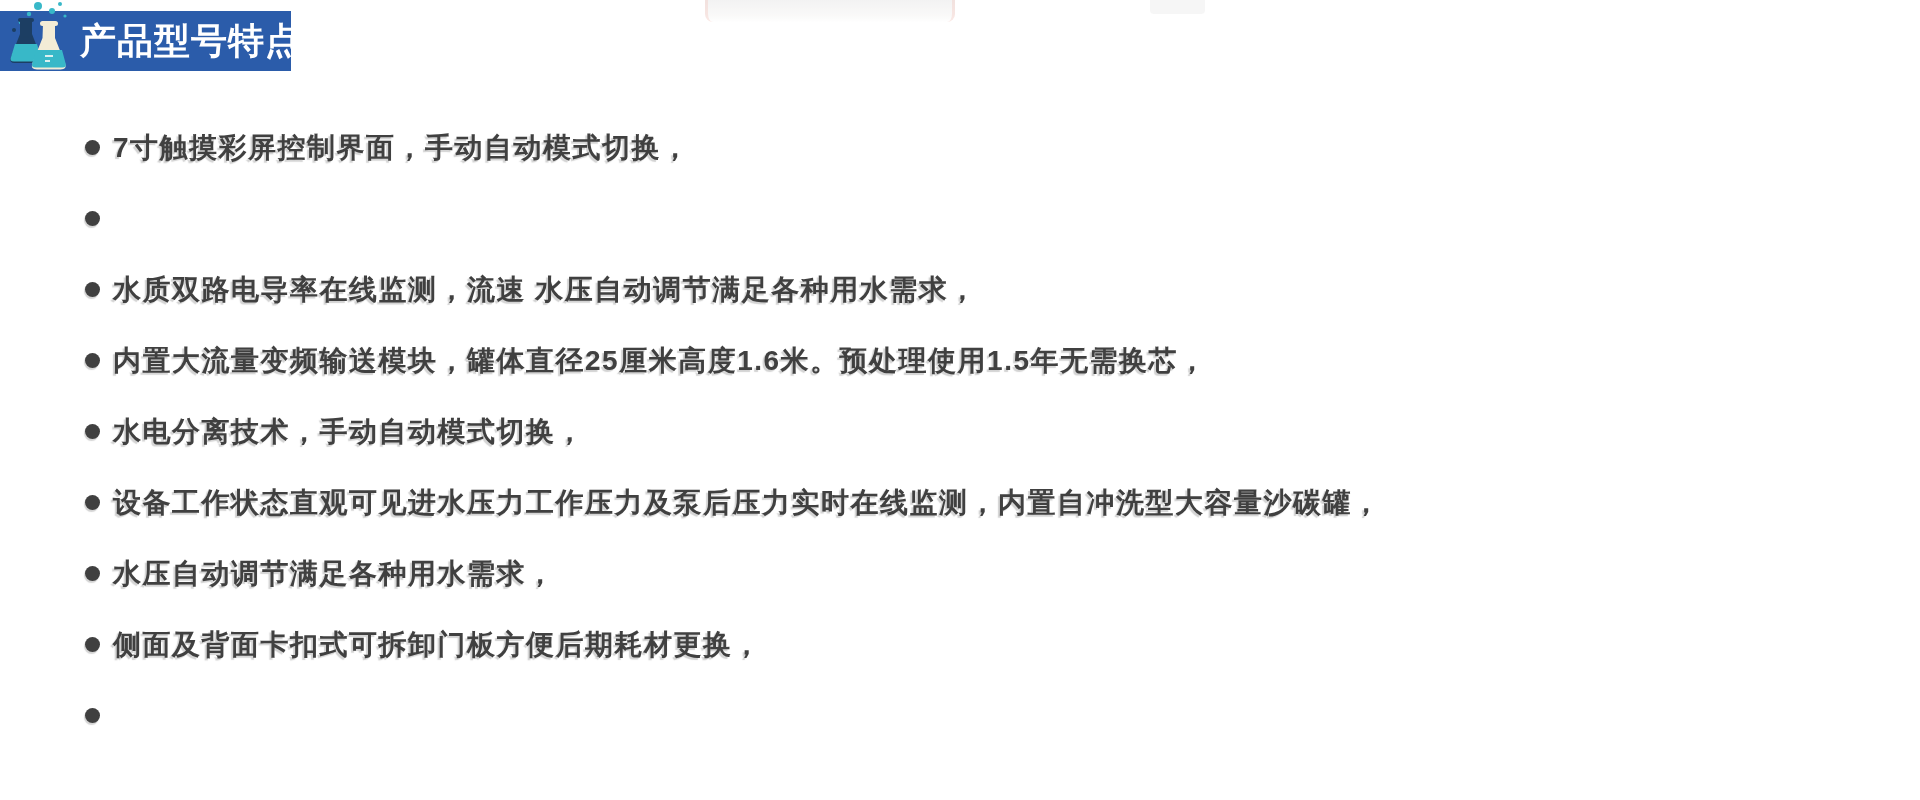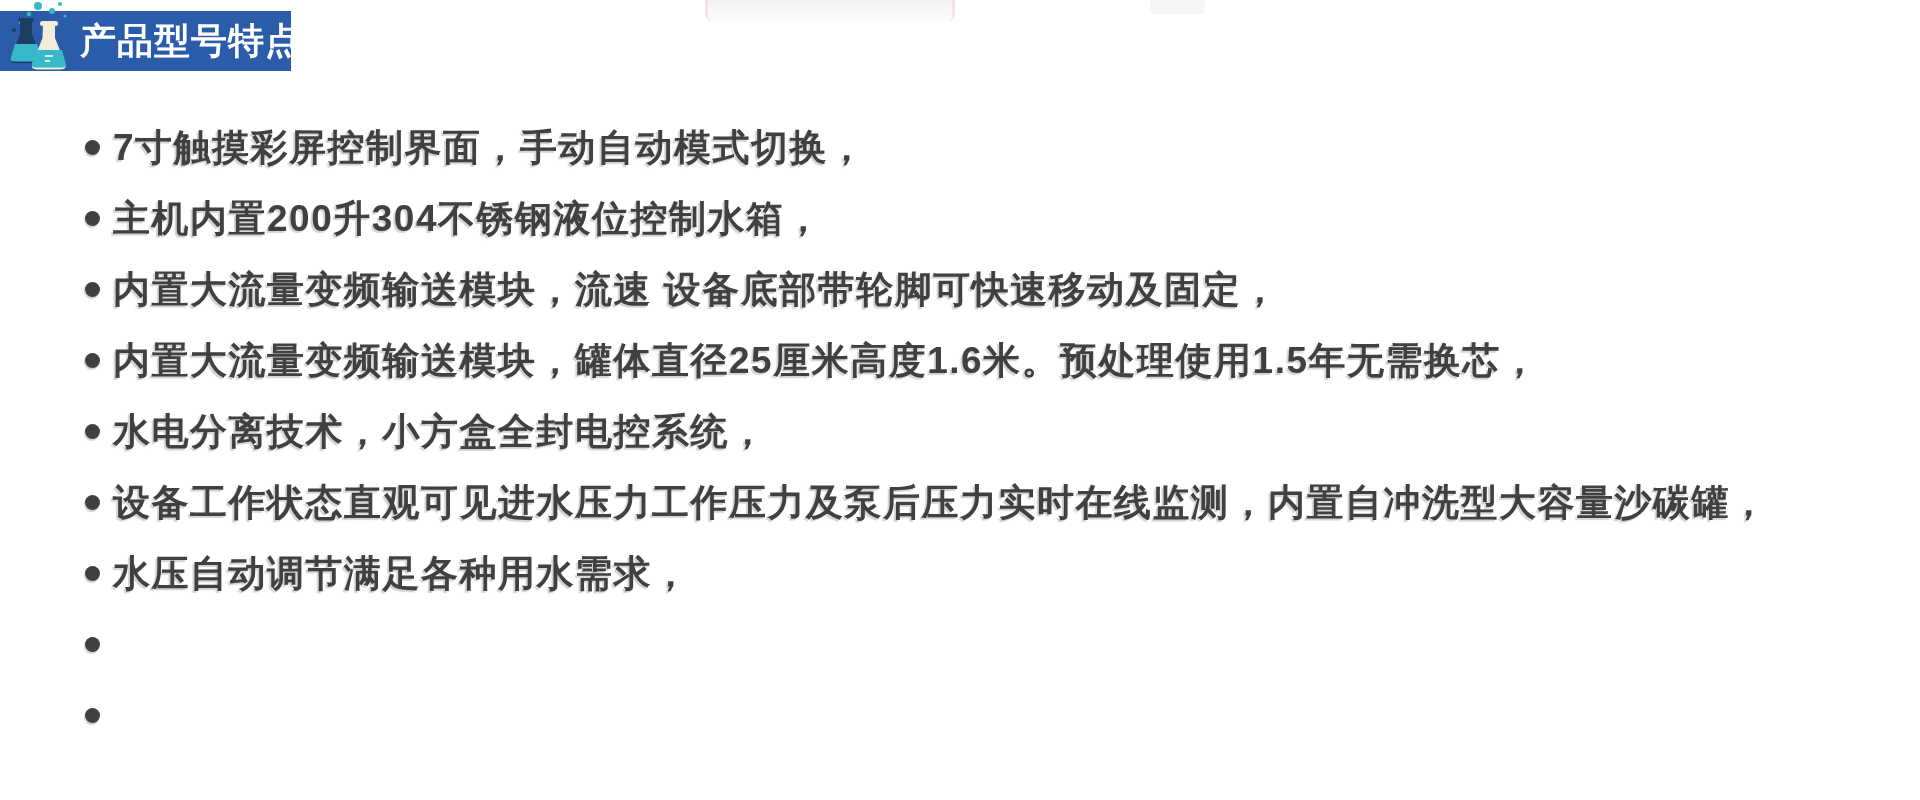--- a/index.html
+++ b/index.html
@@ -40,21 +40,21 @@
 
   
   .features {
     position: absolute; left: 85px; top: 112px;
     list-style: none;
   }
   .feature-item {
     display: flex; align-items: center;
     height: 71px;
     color: #404040;
-    font-size: 37px; font-weight: bold;
+    font-size: 28px; font-weight: bold;
     letter-spacing: 1.5px;
     white-space: nowrap;
     text-shadow: -2px 2px 1px rgba(130,130,130,0.35);
   }
   .bullet-dot {
     flex: 0 0 auto;
     width: 15px; height: 15px; border-radius: 50%;
     background: #404040;
     margin-right: 13px;
     box-shadow: -1px 2px 1px rgba(130,130,130,0.35);
@@ -97,43 +97,43 @@
     <span class="badge-label">产品型号特点</span>
   </div>
 
   <ul class="features">
     <li class="feature-item">
       <span class="bullet-dot"></span>
       <span>7寸触摸彩屏控制界面，手动自动模式切换，</span>
     </li>
     <li class="feature-item">
       <span class="bullet-dot"></span>
-      <span>主机内置200升304不锈钢液位控制水箱，</span>
     </li>
     <li class="feature-item">
       <span class="bullet-dot"></span>
-      <span>内置大流量变频输送模块，流速 设备底部带轮脚可快速移动及固定，</span>
+      <span>水质双路电导率在线监测，流速 水压自动调节满足各种用水需求，</span>
     </li>
     <li class="feature-item">
       <span class="bullet-dot"></span>
       <span>内置大流量变频输送模块，罐体直径25厘米高度1.6米。预处理使用1.5年无需换芯，</span>
     </li>
     <li class="feature-item">
       <span class="bullet-dot"></span>
-      <span>水电分离技术，小方盒全封电控系统，</span>
+      <span>水电分离技术，手动自动模式切换，</span>
     </li>
     <li class="feature-item">
       <span class="bullet-dot"></span>
       <span>设备工作状态直观可见进水压力工作压力及泵后压力实时在线监测，内置自冲洗型大容量沙碳罐，</span>
     </li>
     <li class="feature-item">
       <span class="bullet-dot"></span>
       <span>水压自动调节满足各种用水需求，</span>
     </li>
     <li class="feature-item">
       <span class="bullet-dot"></span>
+      <span>侧面及背面卡扣式可拆卸门板方便后期耗材更换，</span>
     </li>
     <li class="feature-item">
       <span class="bullet-dot"></span>
     </li>
   </ul>
 
 </div>
 
 </body></html>

